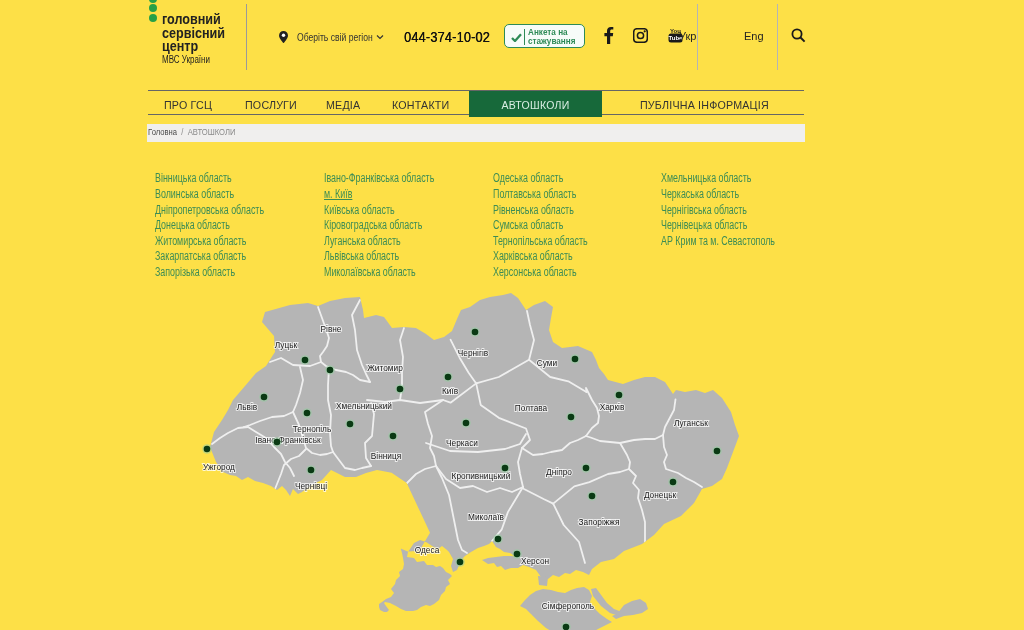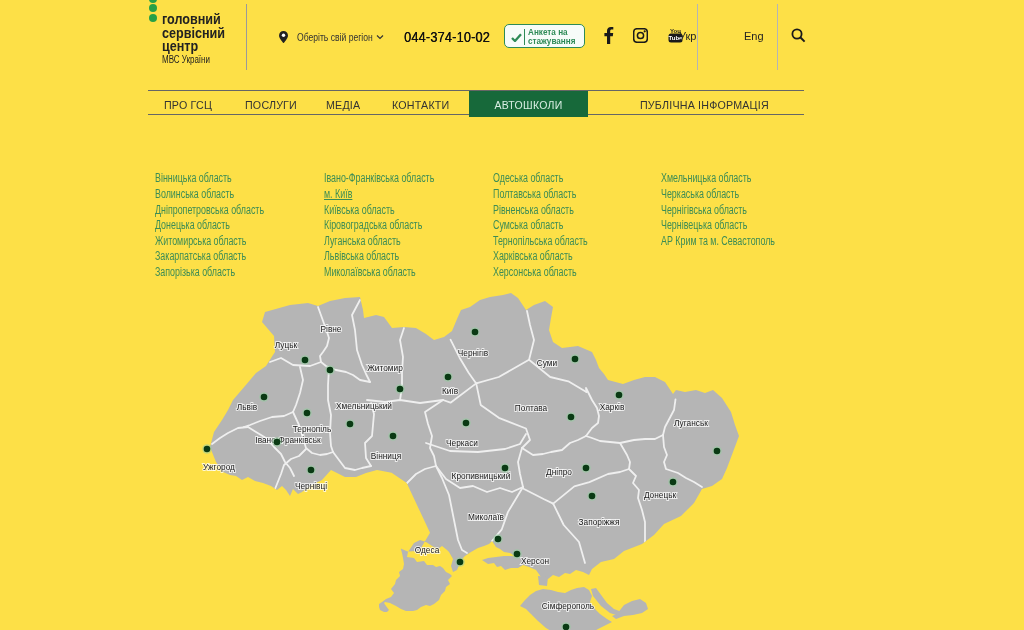--- a/index.html
+++ b/index.html
@@ -11,21 +11,21 @@
 .vline { position:absolute; width:1px; background:#9a9a9a; }
 #region-sel { position:absolute; left:297px; top:30.5px; font-size:11px; color:#333; transform:scaleX(0.78); transform-origin:left top; white-space:nowrap; }
 #phone { position:absolute; left:404px; top:27.5px; font-size:15px; color:#111; text-shadow:0.4px 0 0 #111; transform:scaleX(0.85); transform-origin:left top; white-space:nowrap; letter-spacing:0.2px; }
 #intern-btn { position:absolute; left:497.5px; top:24px; width:81px; height:24px; border:1.5px solid #2e8b57; border-radius:5px; background:#f7fcf9;margin-left:6px; }
 #intern-btn .txt { position:absolute; left:23px; top:2.5px; font-size:8.5px; line-height:9.4px; font-weight:bold; color:#2e8b57; white-space:nowrap; transform:scaleX(0.96); transform-origin:left top; }
 #intern-btn .sep { position:absolute; left:19px; top:4px; width:1px; height:15.5px; background:#2e8b57; }
 .lang { position:absolute; top:30px; font-size:11px; color:#222; }
 #nav-top { position:absolute; left:148px; top:89.5px; width:656px; height:1px; background:#666; }
 #nav-bot { position:absolute; left:148px; top:114px; width:656px; height:1px; background:#666; }
 .nav-item { position:absolute; top:99px; font-size:11.5px; color:#333; letter-spacing:0.2px; transform:scaleX(0.93); transform-origin:left top; white-space:nowrap; }
-#tab-green { position:absolute; left:469px; top:91px; width:119px; height:26px; background:#17693a; color:#d9eee3; font-size:10.5px; letter-spacing:0.3px; text-align:center; line-height:28px; }
+#tab-green { position:absolute; left:469px; top:91px; width:133px; height:26px; background:#17693a; color:#d9eee3; font-size:10.5px; letter-spacing:0.3px; text-align:center; line-height:28px; }
 #crumb { position:absolute; left:147px; top:124px; width:658px; height:18px; background:#f0efee; }
 #crumb .in { position:absolute; left:1px; top:3px; font-size:9px; color:#4a4a4a; transform:scaleX(0.85); transform-origin:left top; white-space:nowrap; }
 #crumb .in .g { color:#8a8a8a; }
 .rl { position:absolute; font-size:12px; color:#3c8c55; transform:scaleX(0.74); transform-origin:left top; white-space:nowrap; }
 </style></head>
 <body>
 <div id="page">
   <div id="logo-dots" class="abs" style="left:149px;top:0;">
     <div style="top:-5px;"></div>
       <div style="top:4px;"></div>
@@ -72,20 +72,23 @@
       <path d="M9.5 9.5 L13.6 13.6" stroke="#1a1a1a" stroke-width="2"></path>
     </svg>
   <div id="nav-top"></div>
     <div id="nav-bot"></div>
   <div class="nav-item" style="left:163.5px;">ПРО ГСЦ</div>
 <div class="nav-item" style="left:245px;">ПОСЛУГИ</div>
 <div class="nav-item" style="left:326px;">МЕДІА</div>
 <div class="nav-item" style="left:392px;">КОНТАКТИ</div>
 <div class="nav-item" style="left:640px;">ПУБЛІЧНА ІНФОРМАЦІЯ</div>
   <div id="tab-green">АВТОШКОЛИ</div>
+  <div id="crumb">
+      <div class="in">Головна&nbsp; <span class="g">/&nbsp; АВТОШКОЛИ</span></div>
+    </div>
 <div class="rl" style="left:155px;top:171.3px;">Вінницька область</div>
 <div class="rl" style="left:155px;top:186.9px;">Волинська область</div>
 <div class="rl" style="left:155px;top:202.5px;">Дніпропетровська область</div>
 <div class="rl" style="left:155px;top:218.1px;">Донецька область</div>
 <div class="rl" style="left:155px;top:233.7px;">Житомирська область</div>
 <div class="rl" style="left:155px;top:249.3px;">Закарпатська область</div>
 <div class="rl" style="left:155px;top:264.9px;">Запорізька область</div>
 <div class="rl" style="left:324px;top:171.3px;">Івано-Франківська область</div>
 <div class="rl" style="left:324px;top:186.9px; text-decoration:underline;">м. Київ</div>
 <div class="rl" style="left:324px;top:202.5px;">Київська область</div>

